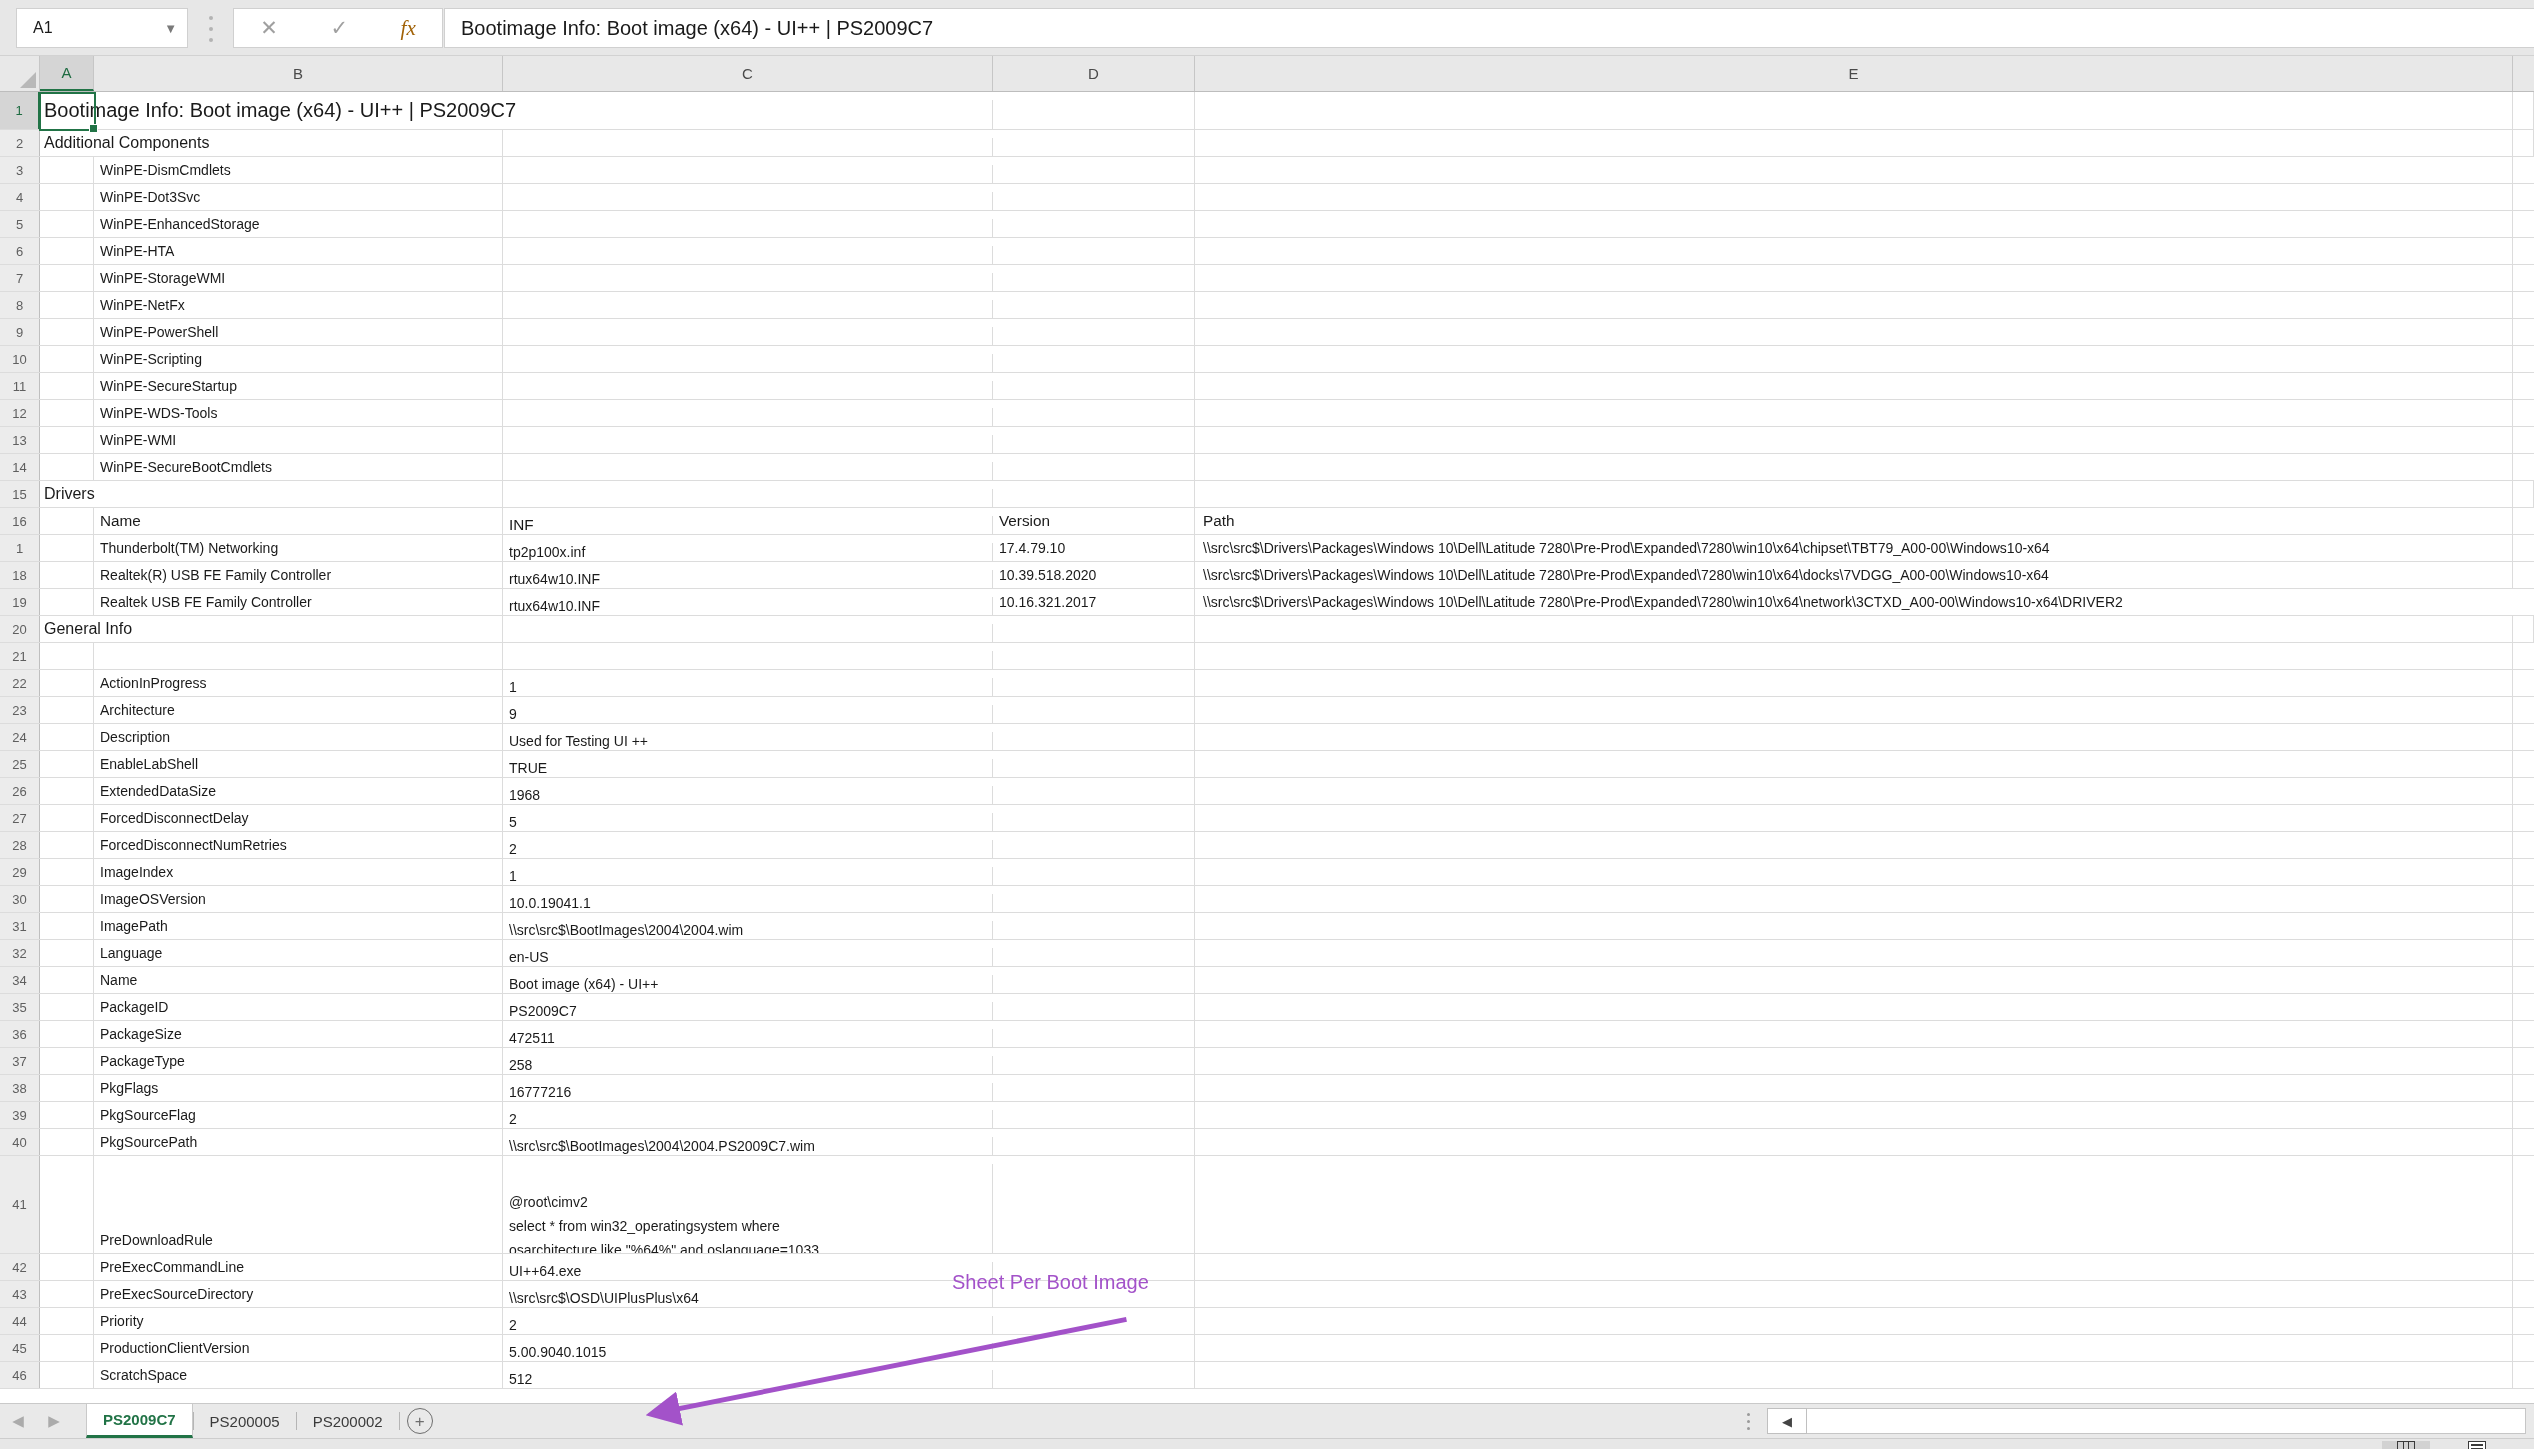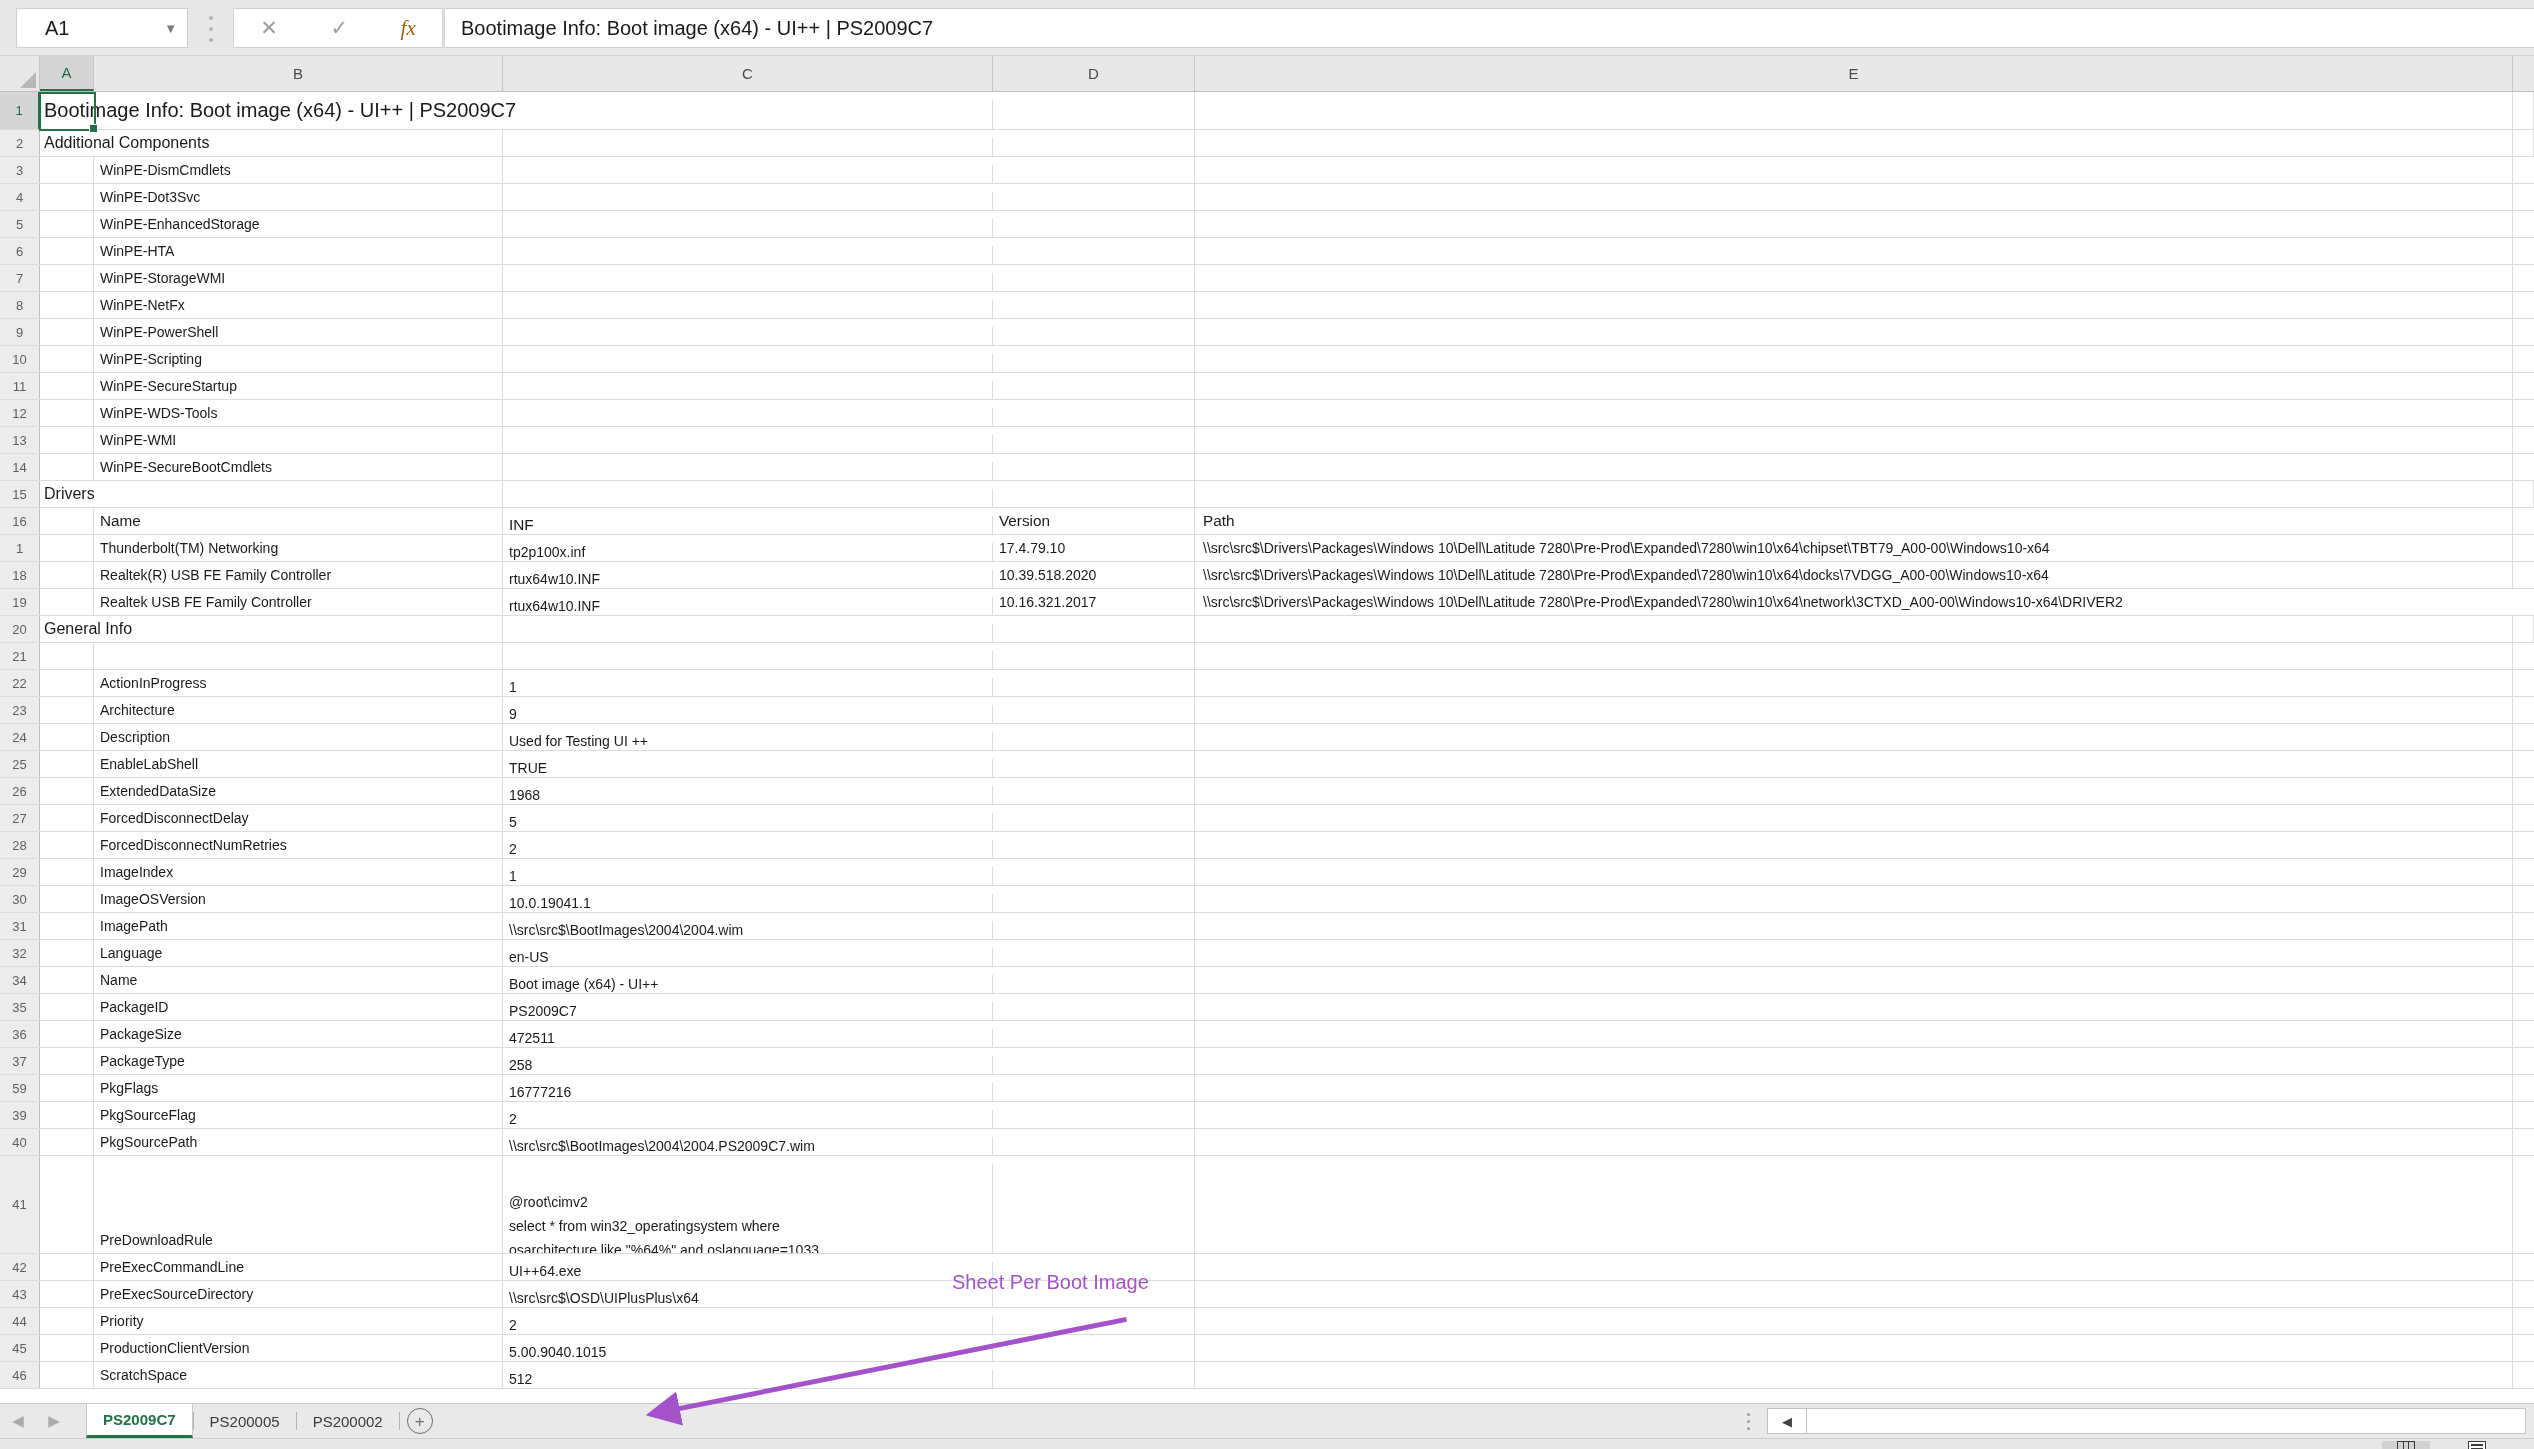--- a/index.html
+++ b/index.html
@@ -3,21 +3,21 @@
 <meta charset="utf-8">
 <style>
   html,body{margin:0;padding:0;background:#fff;}
   .app{position:relative;width:2534px;height:1449px;overflow:hidden;
        font-family:"Liberation Sans","DejaVu Sans",sans-serif;color:#1a1a1a;background:#fff;}
 
   
   .formula-row{position:absolute;left:0;top:0;width:2534px;height:55px;background:#e7e7e7;border-bottom:1px solid #d2d2d2;}
   .name-box{position:absolute;left:16px;top:8px;width:172px;height:40px;background:#fff;border:1px solid #d0d0d0;
             display:flex;align-items:center;box-sizing:border-box;}
-  .name-box .nb-text{font-size:20px;padding-left:28px;flex:1;}
+  .name-box .nb-text{font-size:16px;padding-left:16px;flex:1;}
   .name-box .nb-arrow{color:#7a7a7a;font-size:13px;padding-right:10px;}
   .vdots{position:absolute;left:209px;top:16px;width:6px;height:26px;display:flex;flex-direction:column;justify-content:space-between;}
   .vdots i{width:4px;height:4px;border-radius:50%;background:#b3b3b3;}
   .fx-box{position:absolute;left:233px;top:8px;width:210px;height:40px;background:#fff;border:1px solid #d0d0d0;
           display:flex;align-items:center;justify-content:space-around;box-sizing:border-box;}
   .fx-btn{font-size:21px;color:#a0a0a0;cursor:default;}
   .fx-btn.fx{font-family:"Liberation Serif","DejaVu Serif",serif;font-style:italic;color:#a16207;}
   .formula-input{position:absolute;left:444px;top:8px;right:0;height:40px;background:#fff;border:1px solid #d0d0d0;
                  border-right:none;display:flex;align-items:center;box-sizing:border-box;}
   .formula-input span{font-size:20px;padding-left:16px;white-space:pre;}
@@ -460,21 +460,21 @@
       <div class="grow r-std">
         <div class="rownum">37</div>
         <div class="cell cA"></div>
         <div class="cell cB">PackageType</div>
         <div class="cell cC">258</div>
         <div class="cell cD"></div>
         <div class="cell cE"></div>
         <div class="cell cF"></div>
       </div>
       <div class="grow r-std">
-        <div class="rownum">59</div>
+        <div class="rownum">38</div>
         <div class="cell cA"></div>
         <div class="cell cB">PkgFlags</div>
         <div class="cell cC">16777216</div>
         <div class="cell cD"></div>
         <div class="cell cE"></div>
         <div class="cell cF"></div>
       </div>
       <div class="grow r-std">
         <div class="rownum">39</div>
         <div class="cell cA"></div>

